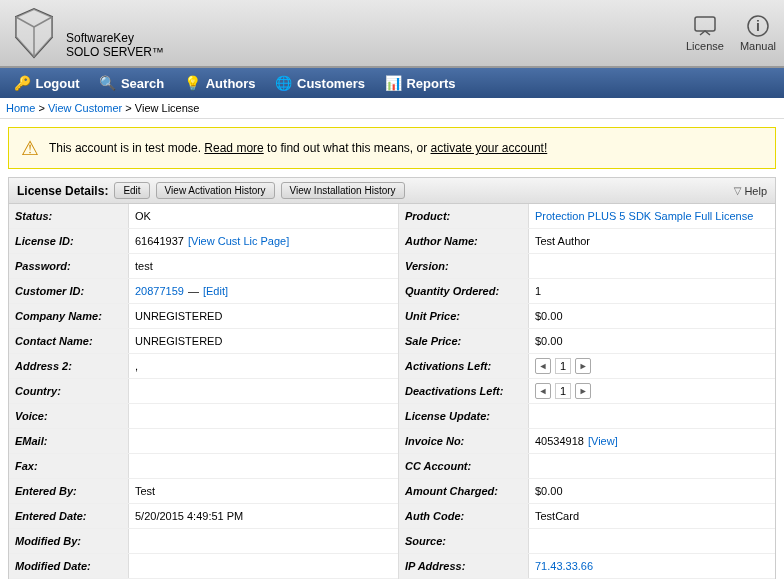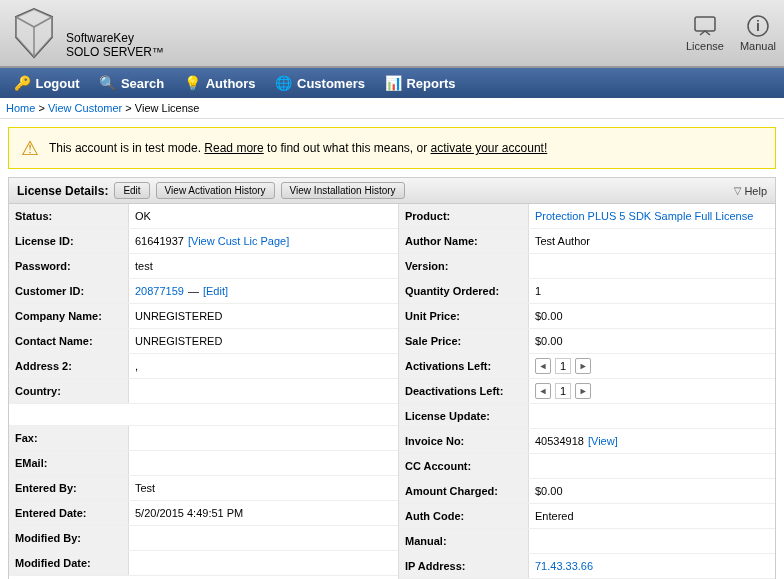--- a/index.html
+++ b/index.html
@@ -137,20 +137,21 @@
     .field-label {
       width: 120px;
       min-width: 120px;
       background: #f0f0f0;
       padding: 6px 6px;
       font-weight: bold;
       font-size: 11px;
       border-right: 1px solid #ddd;
       display: flex;
       align-items: center;
+      font-style: italic;
     }
     .field-value {
       padding: 0 6px;
       font-size: 11px;
       flex: 1;
       display: flex;
       align-items: center;
       gap: 4px;
     }
     .field-value a { color: #0066cc; text-decoration: none; }
@@ -311,28 +312,29 @@
         </div>
         <div class="field-row">
           <div class="field-label">Address 2:</div>
           <div class="field-value">,</div>
         </div>
         <div class="field-row">
           <div class="field-label">Country:</div>
           <div class="field-value"></div>
         </div>
         <div class="field-row">
+          <div class="field-label">Voice:</div>
+          <div class="field-value"></div>
+        </div>
+        <div class="field-row">
+          <div class="field-label">EMail:</div>
           <div class="field-value"></div>
         </div>
         <div class="field-row">
           <div class="field-label">Fax:</div>
-          <div class="field-value"></div>
-        </div>
-        <div class="field-row">
-          <div class="field-label">EMail:</div>
           <div class="field-value"></div>
         </div>
         <div class="field-row">
           <div class="field-label">Entered By:</div>
           <div class="field-value">Test</div>
         </div>
         <div class="field-row">
           <div class="field-label">Entered Date:</div>
           <div class="field-value">5/20/2015 4:49:51 PM</div>
         </div>
@@ -403,24 +405,24 @@
         <div class="field-row">
           <div class="field-label">CC Account:</div>
           <div class="field-value"></div>
         </div>
         <div class="field-row">
           <div class="field-label">Amount Charged:</div>
           <div class="field-value">$0.00</div>
         </div>
         <div class="field-row">
           <div class="field-label">Auth Code:</div>
-          <div class="field-value">Entered</div>
-        </div>
-        <div class="field-row">
-          <div class="field-label">Manual:</div>
+          <div class="field-value">TestCard</div>
+        </div>
+        <div class="field-row">
+          <div class="field-label">Source:</div>
           <div class="field-value"></div>
         </div>
         <div class="field-row">
           <div class="field-label">IP Address:</div>
           <div class="field-value">
             <a href="#">71.43.33.66</a>
           </div>
         </div>
         <div class="field-row">
           <div class="field-label">Last Lic Upd:</div>

